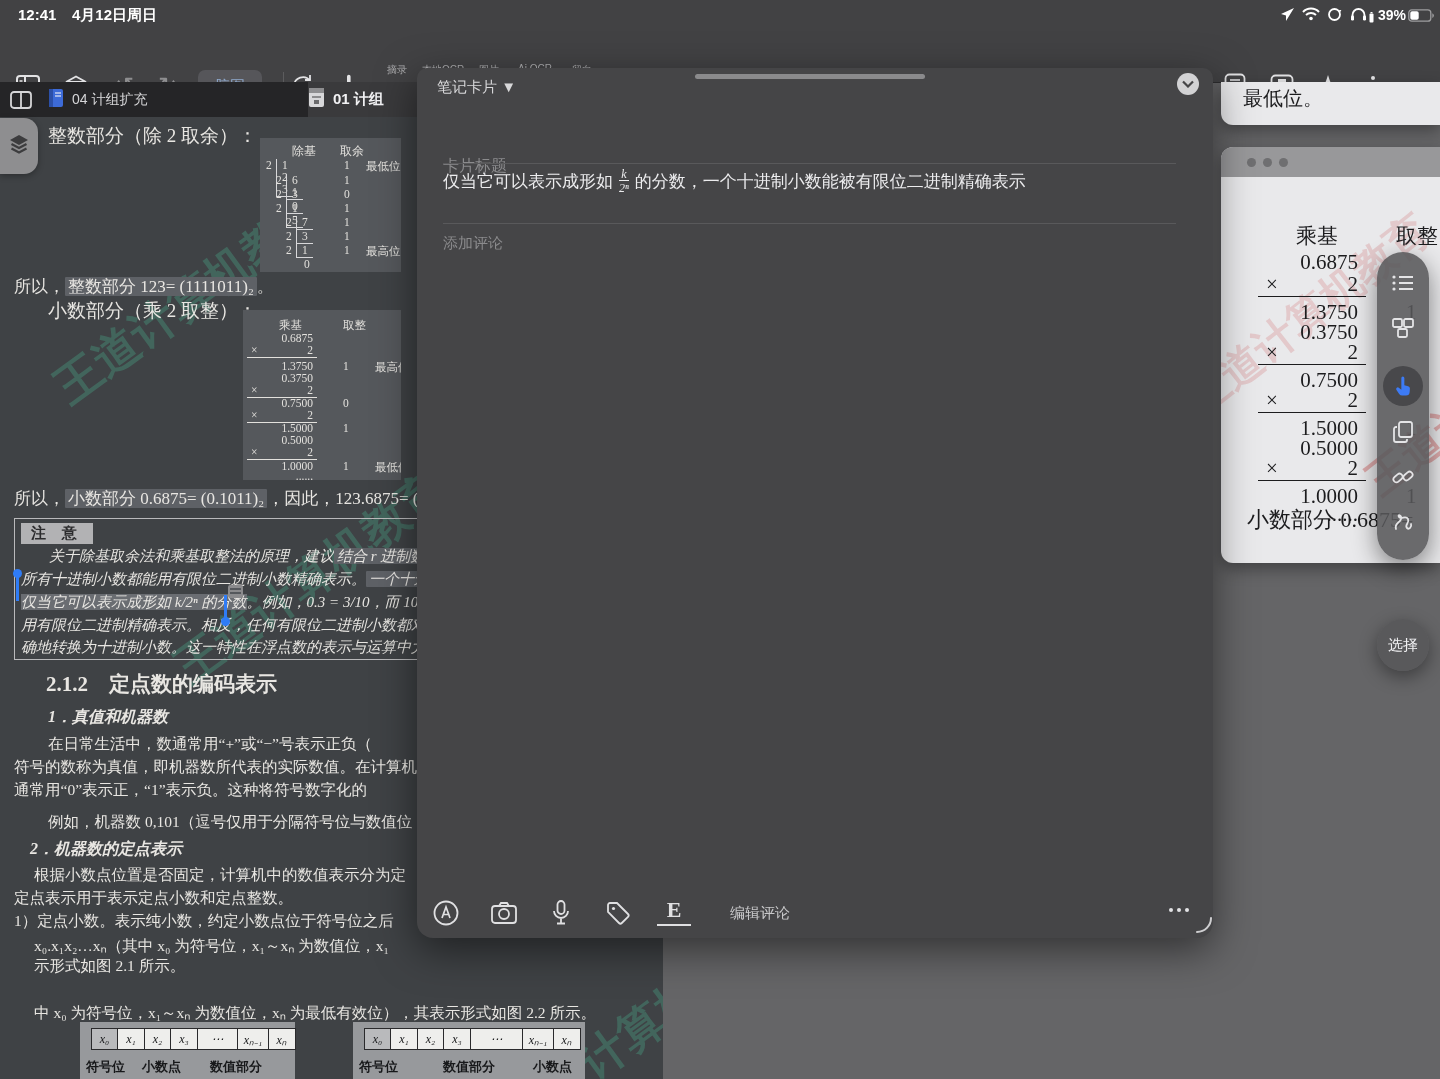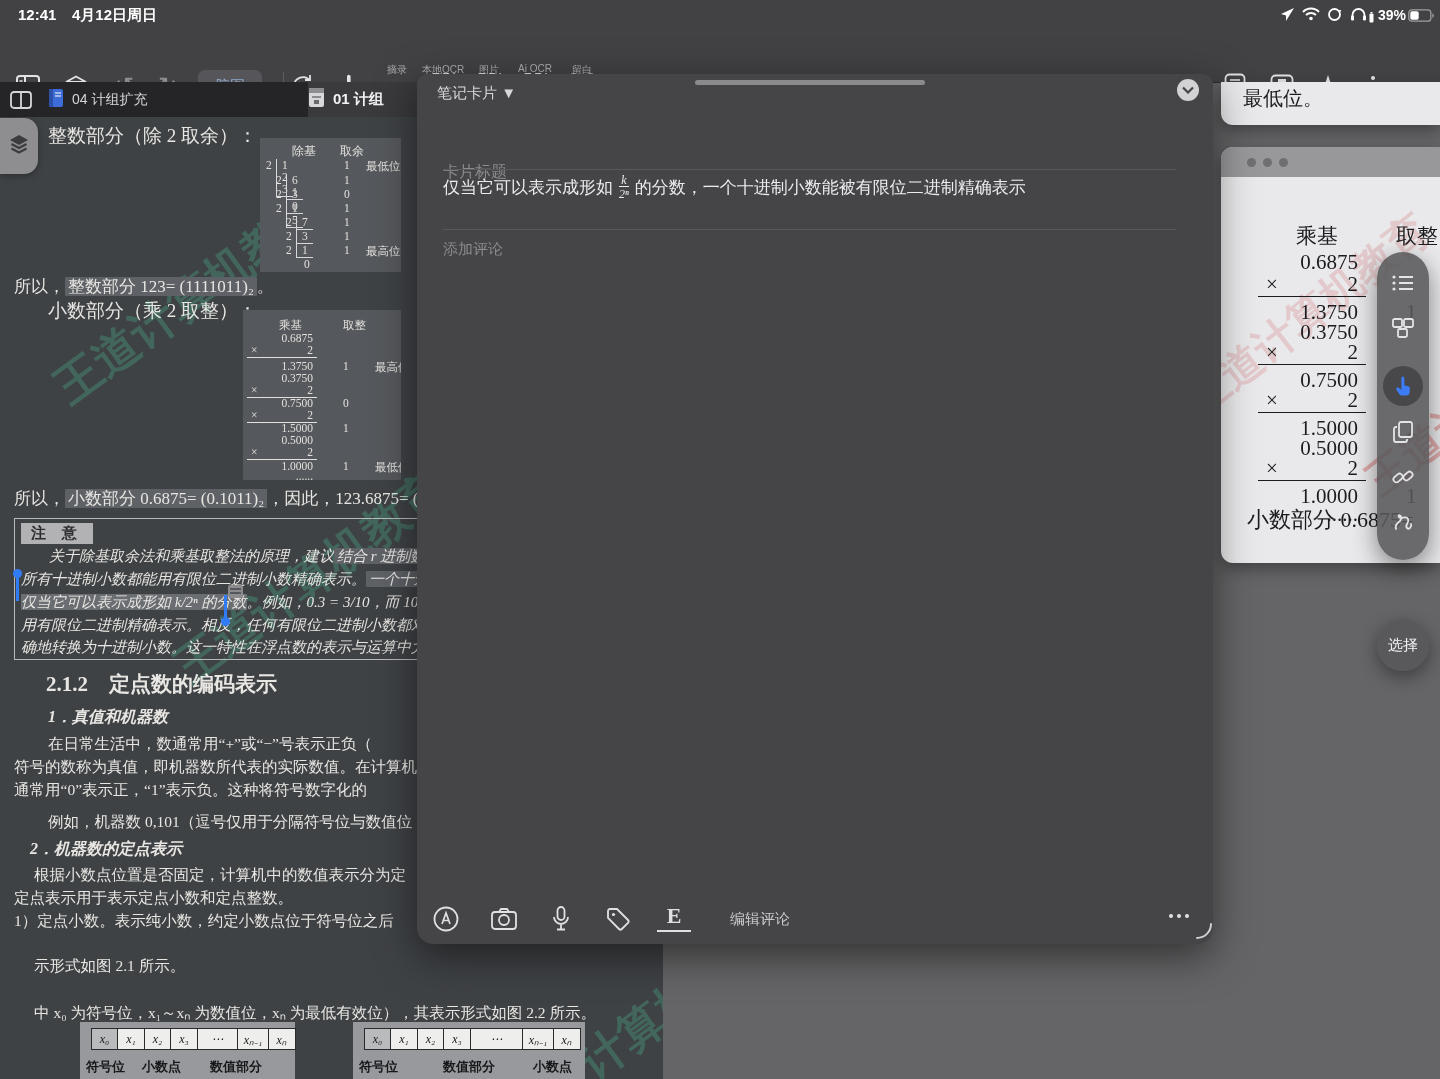--- a/index.html
+++ b/index.html
@@ -69,21 +69,21 @@
   .fig .cell{height:20px;border:1.5px solid #2a2a2c;background:#eeeeec;display:flex;align-items:center;justify-content:center;
              font-size:12px;font-style:italic;margin-left:-1.5px;}
   .fig .cell.shade{background:#b9babc;}
   .fig .flabel{position:absolute;top:36px;font-weight:bold;white-space:nowrap;}
 
   
   #layers-tab{left:0;top:118px;width:38px;height:56px;background:#8e8e90;border-radius:0 14px 14px 0;
      display:flex;align-items:center;justify-content:center;box-shadow:0 2px 6px rgba(0,0,0,.3);}
 
   
-  #popup{left:417px;top:74px;width:796px;height:870px;background:#454547;border-radius:10px 10px 16px 16px;
+  #popup{left:417px;top:68px;width:796px;height:870px;background:#454547;border-radius:10px 10px 16px 16px;
          box-shadow:0 12px 40px rgba(0,0,0,.5);}
   #drag-handle{position:absolute;left:278px;top:6px;width:230px;height:5px;background:#8a8a8c;border-radius:3px;}
   #popup-title{position:absolute;left:20px;top:10px;font-size:15px;color:#d8d8da;}
   #collapse-btn{position:absolute;left:760px;top:5px;width:22px;height:22px;border-radius:50%;background:#d2d2d4;
      display:flex;align-items:center;justify-content:center;color:#454547;font-size:12px;}
   .ph{color:#8b8b8d;}
   #card-title{position:absolute;left:26px;top:60px;font-size:16px;margin-top:28px;}
   .pdiv{position:absolute;left:26px;width:733px;height:1px;background:#59595b;}
   #card-content{position:absolute;left:26px;top:100px;font-size:17px;color:#ececee;display:flex;align-items:center;gap:6px;}
   .frac{display:inline-flex;flex-direction:column;align-items:center;line-height:1;font-family:"Liberation Serif",serif;font-style:italic;}
@@ -430,20 +430,21 @@
     <div class="dline bold" style="left:48px;top:590px;font-size:16px;font-style:italic">1．真值和机器数</div>
     <div class="dline" style="left:48px;top:617px">在日常生活中，数通常用“+”或“−”号表示正负（</div>
     <div class="dline" style="left:14px;top:640px">符号的数称为真值，即机器数所代表的实际数值。在计算机</div>
     <div class="dline" style="left:14px;top:663px">通常用“0”表示正，“1”表示负。这种将符号数字化的</div>
     <div class="dline" style="left:48px;top:695px">例如，机器数 0,101（逗号仅用于分隔符号位与数值位</div>
 
     <div class="dline bold" style="left:30px;top:722px;font-size:16px;font-style:italic">2．机器数的定点表示</div>
     <div class="dline" style="left:34px;top:748px">根据小数点位置是否固定，计算机中的数值表示分为定</div>
     <div class="dline" style="left:14px;top:771px">定点表示用于表示定点小数和定点整数。</div>
     <div class="dline" style="left:14px;top:794px">1）定点小数。表示纯小数，约定小数点位于符号位之后</div>
+    <div class="dline" style="left:34px;top:817px">x₀.x₁x₂…xₙ（其中 x₀ 为符号位，x₁～xₙ 为数值位，x₁</div>
     <div class="dline" style="left:34px;top:839px">示形式如图 2.1 所示。</div>
     <div class="dline" style="left:34px;top:884px">中 x₀ 为符号位，x₁～xₙ 为数值位，xₙ 为最低有效位），其表示形式如图 2.2 所示。</div>
 
     <div class="fig" style="left:80px;top:905px;width:215px;height:57px">
       <div class="cells">
         <span class="cell shade" style="width:26px">x₀</span>
         <span class="cell" style="width:26px">x₁</span>
         <span class="cell" style="width:26px">x₂</span>
         <span class="cell" style="width:26px">x₃</span>
         <span class="cell" style="width:40px">⋯</span>

